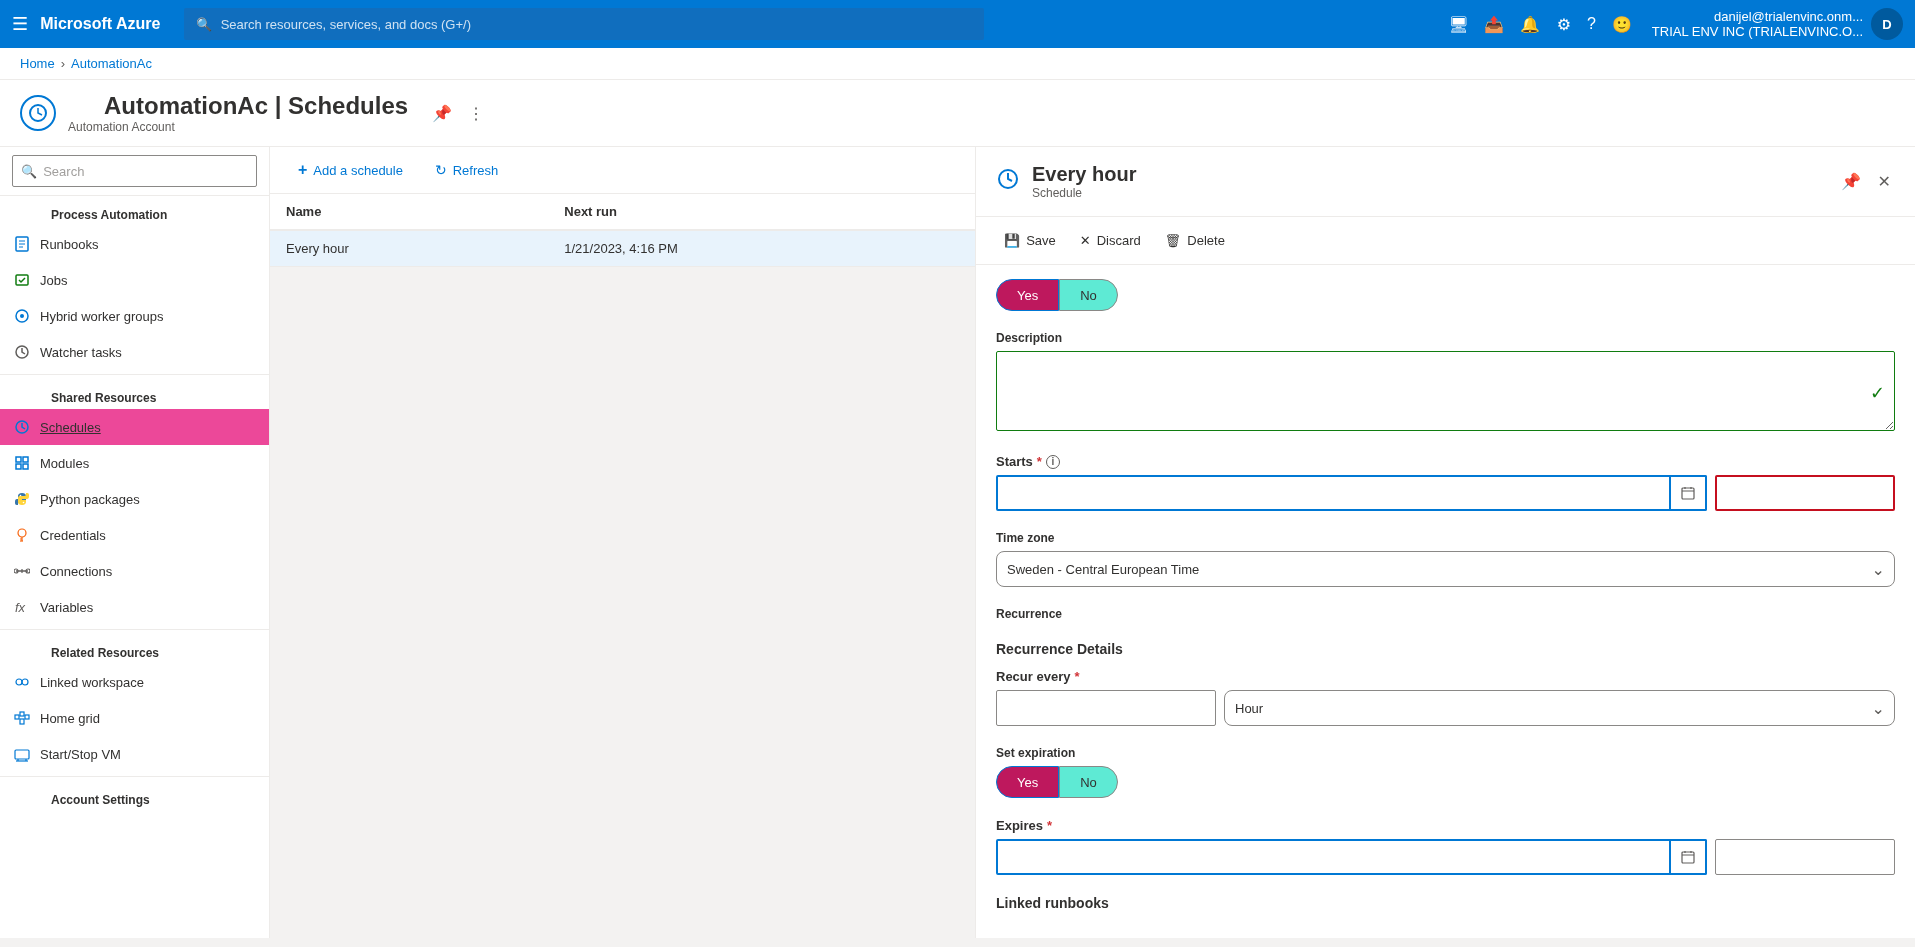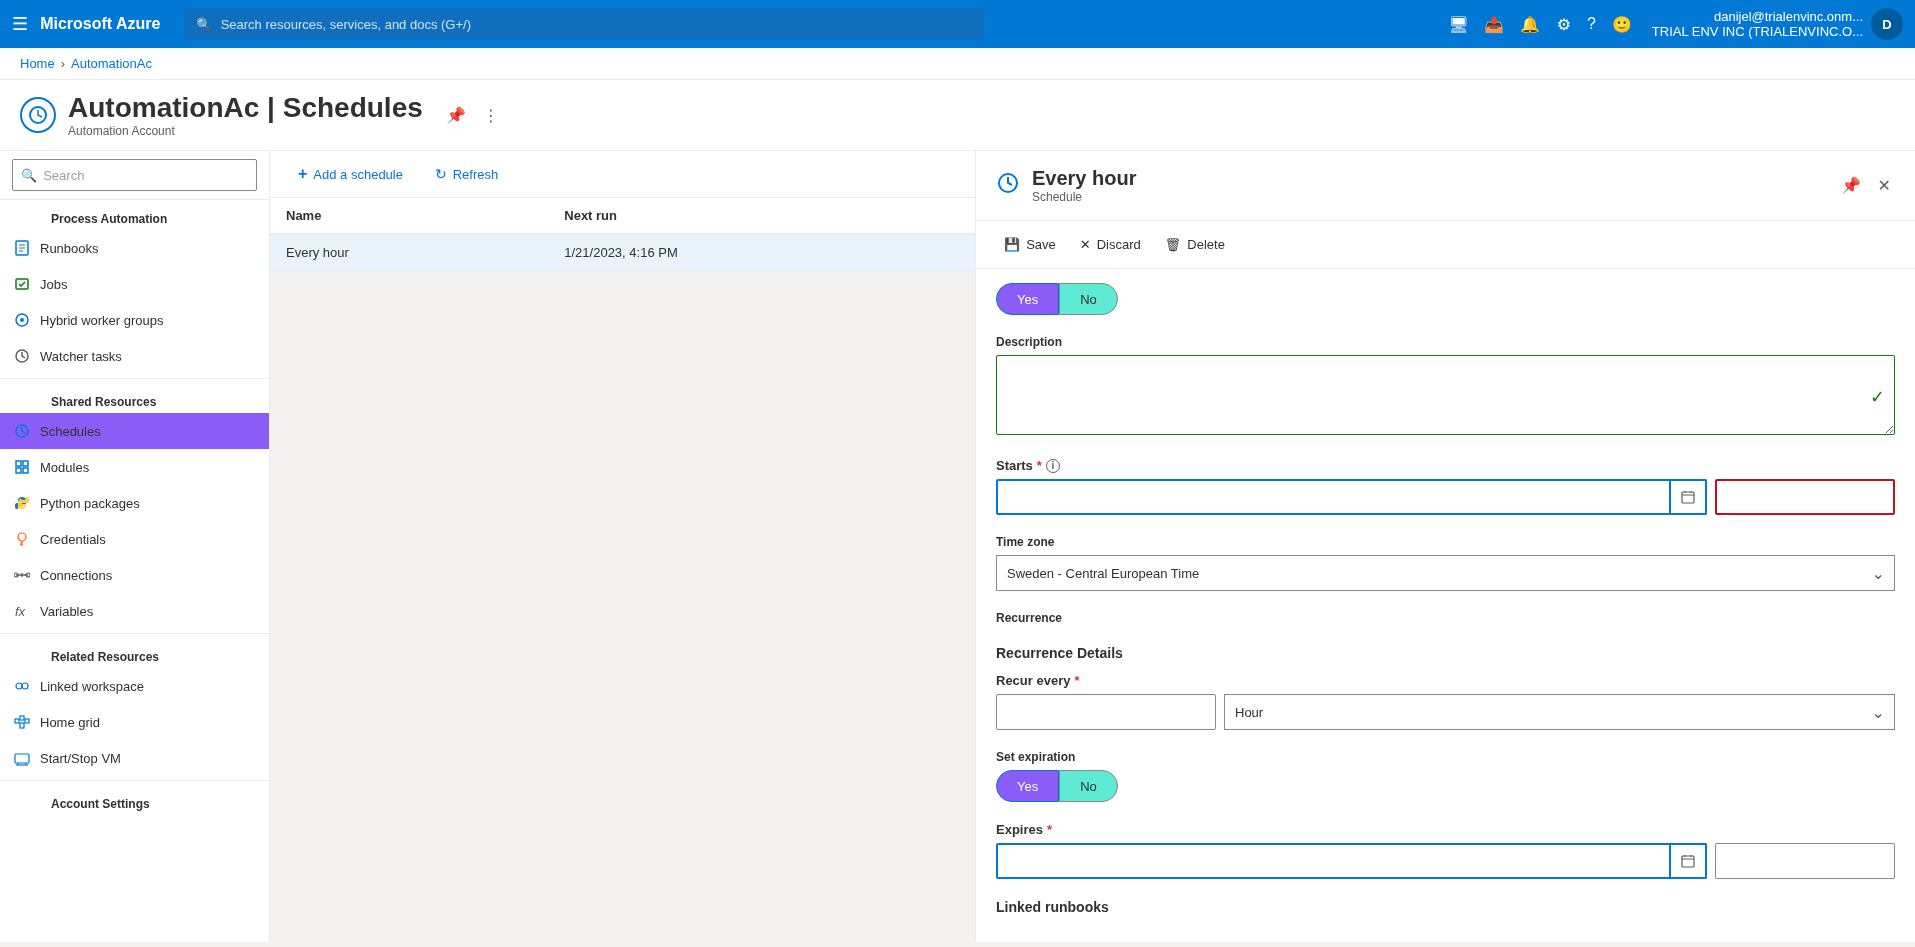--- a/index.html
+++ b/index.html
@@ -38,21 +38,21 @@
 
     
     .page-header {
       display: flex; align-items: center; gap: 12px;
       padding: 12px 20px; background: white; border-bottom: 1px solid #edebe9;
     }
     .page-header-icon {
       width: 36px; height: 36px; border: 2px solid #0078d4; border-radius: 50%;
       display: flex; align-items: center; justify-content: center; color: #0078d4; font-size: 16px;
     }
-    .page-header-title { font-size: 28px; font-weight: 600; color: #323130; }
+    .page-header-title { font-size: 24px; font-weight: 600; color: #323130; margin-left: 36px; }
     .page-header-sub { font-size: 12px; color: #605e5c; }
     .page-header-actions { margin-left: 8px; display: flex; gap: 8px; }
     .icon-btn { background: none; border: none; cursor: pointer; color: #605e5c; font-size: 16px; padding: 4px; }
 
     
     .main-layout { display: flex; height: calc(947px - 48px - 40px - 68px); }
 
     
     .sidebar {
       width: 270px; background: white; border-right: 1px solid #edebe9;
@@ -63,21 +63,21 @@
     }
     .sidebar-section-header {
       font-size: 12px; font-weight: 600; color: #323130;
       padding: 12px 12px 4px 12px;
       margin-left: 39px;
     }
     .sidebar-item {
       display: flex; align-items: center; gap: 8px;
       padding: 8px 12px; cursor: pointer; color: #323130;
     }
-    .sidebar-item.active { background: #8b5cf6; }
+    .sidebar-item.active { background: #ec4899; text-decoration: underline; }
     .sidebar-item-icon { width: 20px; height: 20px; display: flex; align-items: center; justify-content: center; flex-shrink: 0; }
     .sidebar-divider { border: none; border-top: 1px solid #edebe9; margin: 4px 0; }
 
     
     .content-area {
       flex: 1; overflow: hidden; position: relative;
     }
     .content-toolbar {
       display: flex; align-items: center; gap: 16px;
       padding: 8px 20px; background: white; border-bottom: 1px solid #edebe9;
@@ -124,21 +124,21 @@
     .detail-body { padding: 20px; }
 
     
     .toggle-group { display: flex; align-items: center; gap: 0; }
     .toggle-btn {
       height: 32px; padding: 0 20px; border: 1px solid #8a8886;
       cursor: pointer; font-size: 13px; background: #5eead4; color: #323130;
     }
     .toggle-btn:first-child { border-radius: 16px 0 0 16px; }
     .toggle-btn:last-child { border-radius: 0 16px 16px 0; }
-    .toggle-btn.active { background: #8b5cf6; color: white; border-color: #0078d4; text-align: center; }
+    .toggle-btn.active { background: #be185d; color: white; border-color: #0078d4; text-align: center; }
 
     
     .form-group { margin-bottom: 20px; }
     .form-label { font-size: 12px; font-weight: 600; color: #323130; margin-bottom: 6px; display: flex; align-items: center; gap: 4px; }
     .form-label .required { color: #d13438; }
     .form-textarea {
       width: 100%; height: 80px; border: 1px solid #8a8886; border-radius: 2px;
       padding: 8px 10px; font-size: 13px; color: #323130; resize: vertical; outline: none;
     }
     .form-textarea.valid { border-color: #107c10; }
@@ -151,21 +151,21 @@
       width: 36px; height: 36px; border: 2px solid #0078d4; border-left: none;
       border-radius: 0 2px 2px 0; background: white; cursor: pointer;
       display: flex; align-items: center; justify-content: center; color: #605e5c;
     }
     .time-input {
       height: 36px; border: 2px solid #c50f1f; border-radius: 2px;
       padding: 0 10px; font-size: 13px; color: #323130; outline: none; width: 180px;
     }
     .starts-row { display: flex; gap: 8px; align-items: flex-start; }
     .select-input {
-      width: 100%; height: 36px; border: 1px solid #8a8886; border-radius: 0;
+      width: 100%; height: 36px; border: 1px solid #8a8886; border-radius: 8px;
       padding: 0 10px; font-size: 13px; color: #323130; background: white;
       appearance: none; outline: none; cursor: pointer;
     }
     .select-wrapper { position: relative; }
     .select-wrapper::after {
       content: '⌄'; position: absolute; right: 10px; top: 50%; transform: translateY(-50%);
       pointer-events: none; color: #605e5c; font-size: 16px;
     }
     .recur-row { display: flex; gap: 8px; align-items: flex-end; }
     .recur-input {

